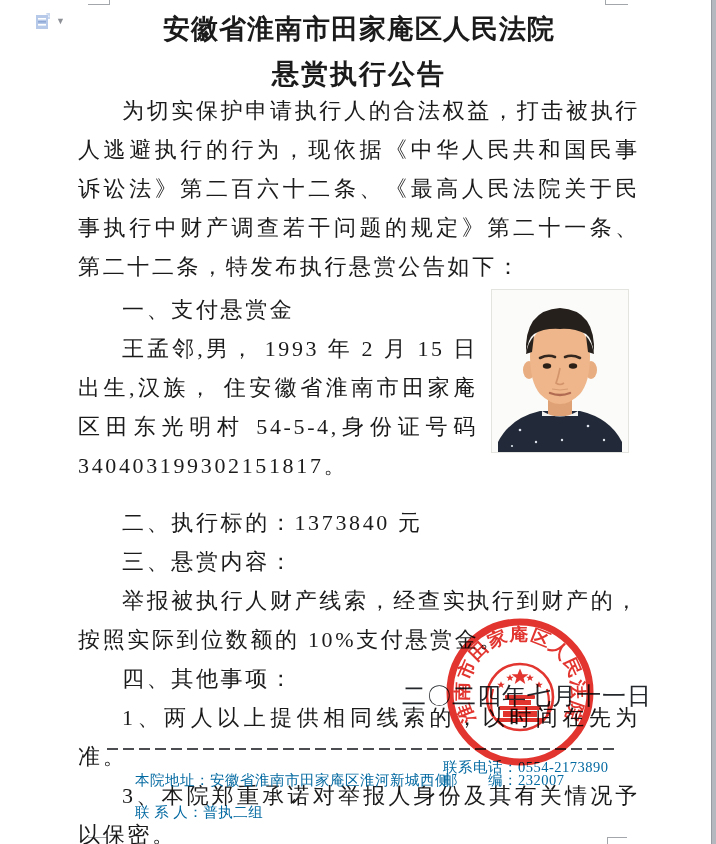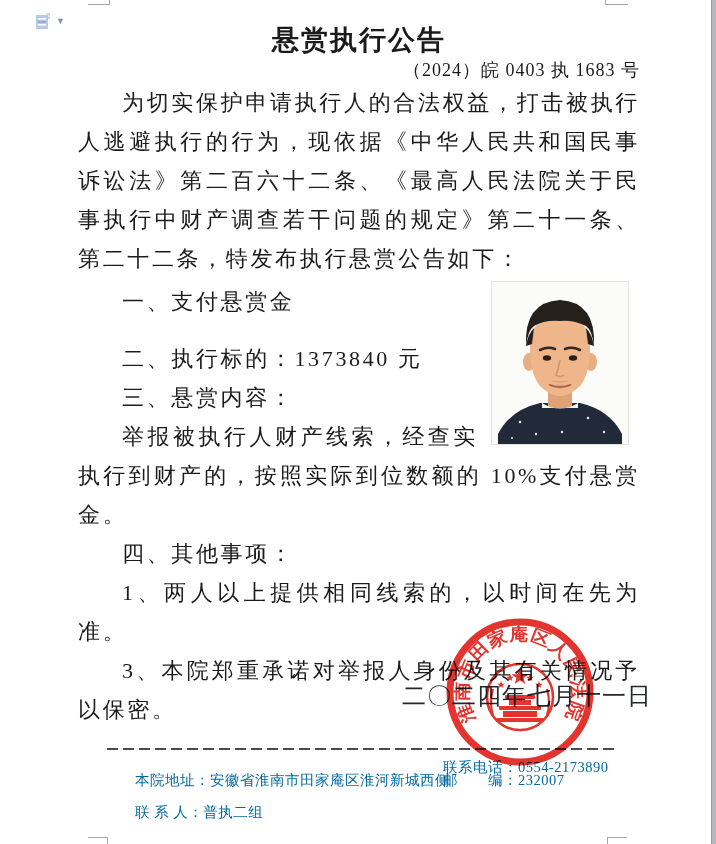--- a/index.html
+++ b/index.html
@@ -74,22 +74,22 @@
   </div>
 
   <div class="mark tl"></div>
   <div class="mark tr"></div>
   <div class="mark bl"></div>
   <div class="mark br"></div>
 
   <div class="page-edge"></div>
 
   <div class="content">
+    <h1>安徽省淮南市田家庵区人民法院</h1>
     <h2>悬赏执行公告</h2>
-    <div class="caseno">（2024）皖 0403 执 1683 号</div>
 
     <p class="body ind">为切实保护申请执行人的合法权益，打击被执行人逃避执行的行为，现依据《中华人民共和国民事诉讼法》第二百六十二条、《最高人民法院关于民事执行中财产调查若干问题的规定》第二十一条、第二十二条，特发布执行悬赏公告如下：</p>
 
     <div class="photo">
       <svg width="136" height="162" viewBox="0 0 136 162">
         <rect x="0" y="0" width="136" height="162" fill="#fbfbf9"></rect>
 
         <path d="M6,162 L6,152 Q18,128 48,121 L88,121 Q118,128 130,152 L130,162 Z" fill="#222938"></path>
         <circle cx="28" cy="140" r="1.3" fill="#dfe4ee"></circle>
           <circle cx="44" cy="152" r="1.2" fill="#dfe4ee"></circle>
@@ -117,20 +117,21 @@
         <ellipse cx="81" cy="76" rx="4.2" ry="2.8" fill="#2a2017"></ellipse>
 
         <path d="M68,78 Q66,88 64,93 Q68,96 72,93" stroke="#d3946b" stroke-width="1.6" fill="none"></path>
 
         <path d="M58,103 Q68,107 78,103" stroke="#b06b52" stroke-width="2.4" fill="none" stroke-linecap="round"></path>
         <path d="M60,99 Q68,101 76,99" stroke="#d79a72" stroke-width="1" fill="none"></path>
       </svg>
     </div>
 
     <p class="body ind mt4">一、支付悬赏金</p>
+    <p class="body ind">王孟邻,男， 1993 年 2 月 15 日出生,汉族， 住安徽省淮南市田家庵区田东光明村 54-5-4,身份证号码 340403199302151817。</p>
     <p class="body ind mt6">二、执行标的：1373840 元</p>
     <p class="body ind">三、悬赏内容：</p>
     <p class="body ind">举报被执行人财产线索，经查实执行到财产的，按照实际到位数额的 10%支付悬赏金。</p>
     <p class="body ind">四、其他事项：</p>
     <p class="body ind">1、两人以上提供相同线索的，以时间在先为准。</p>
     <p class="body ind">3、本院郑重承诺对举报人身份及其有关情况予以保密。</p>
   </div>
 
   <div class="date">二〇二四年七月十一日</div>
 

